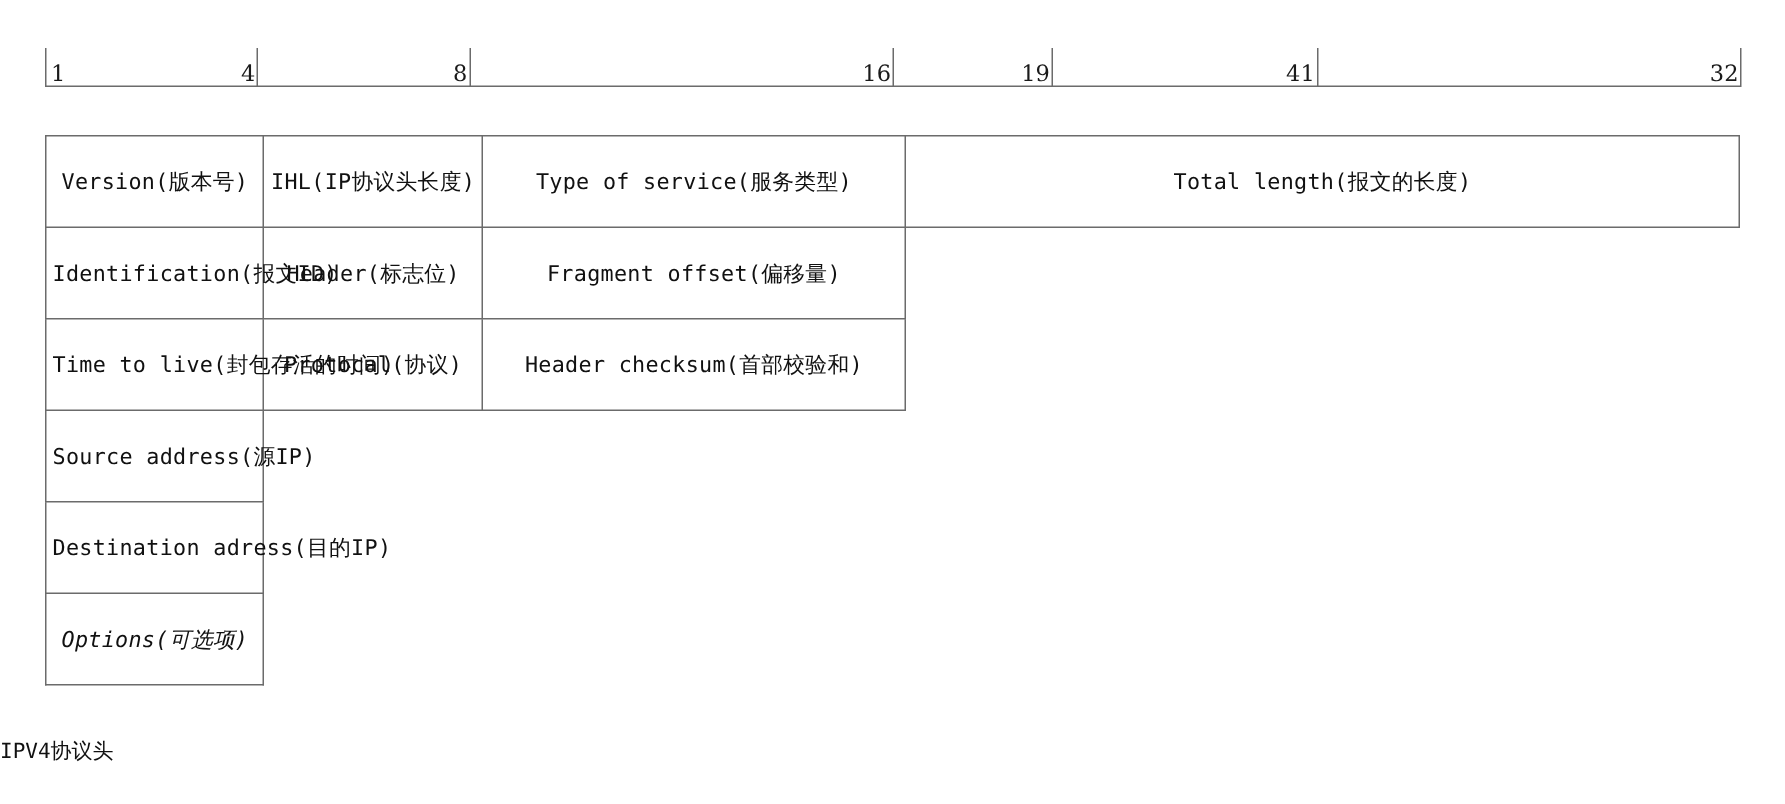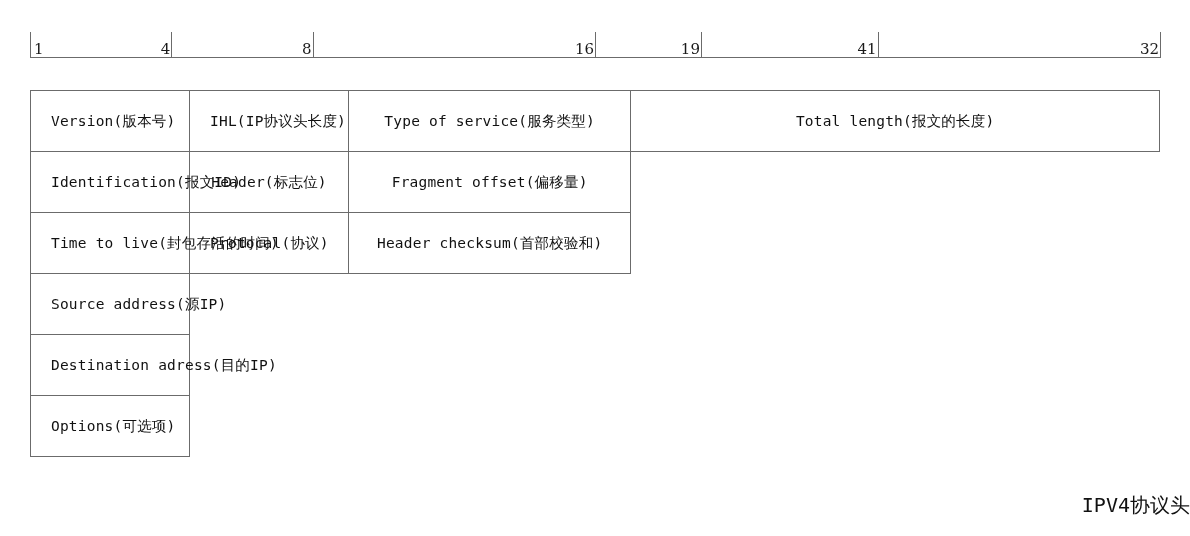--- a/index.html
+++ b/index.html
@@ -68,33 +68,33 @@
     table-layout: fixed;
   }
   #header-table td {
     border: 1.4px solid #6b6b6b;
     height: 60px;
     text-align: center;
     vertical-align: middle;
     font-size: 14.5px;
     letter-spacing: 0.2px;
     color: #111111;
-    padding: 0 20px;
+    padding: 0 4px;
     white-space: nowrap;
     font-family: "DejaVu Sans Mono", "Liberation Mono", monospace;
   }
 
   
   #caption {
     position: absolute;
     left: 0;
     top: 492px;
     width: 1190px;
-    text-align: right;
-    font-size: 20px;
+    text-align: left;
+    font-size: 14px;
     color: #111111;
     font-family: "DejaVu Sans Mono", "Liberation Mono", monospace;
   }
 </style>
 </head>
 <body>
 
 <div id="canvas">
 
   <div id="ruler">
@@ -142,20 +142,20 @@
           <td style="width: 25%; text-align: center;">Protocal(协议)</td>
           <td style="width: 50%;">Header checksum(首部校验和)</td>
         </tr>
         <tr>
           <td style="width: 100%; margin-left: 24px;">Source address(源IP)</td>
         </tr>
         <tr>
           <td style="width: 100%;">Destination adress(目的IP)</td>
         </tr>
         <tr>
-          <td style="width: 100%;">Options(可选项)</td>
+          <td style="width: 100%; font-style: italic;">Options(可选项)</td>
         </tr>
       </tbody>
   </table>
 
   <div id="caption">IPV4协议头</div>
 
 </div>
 
 </body></html>

